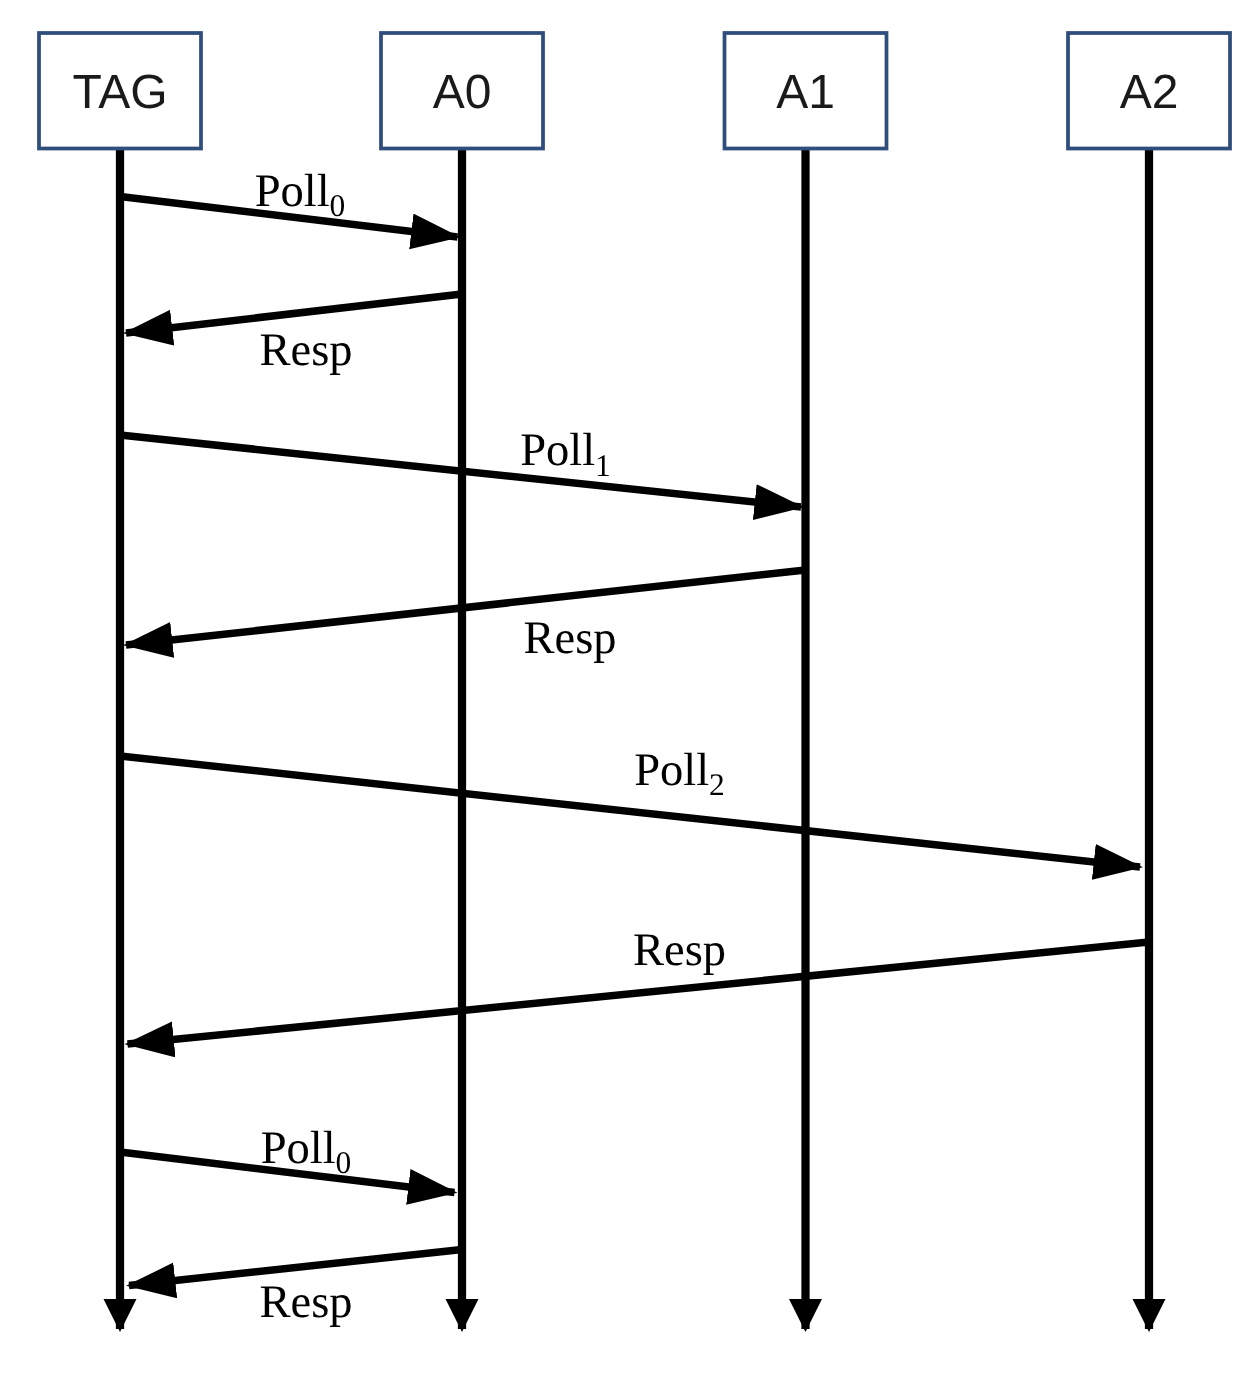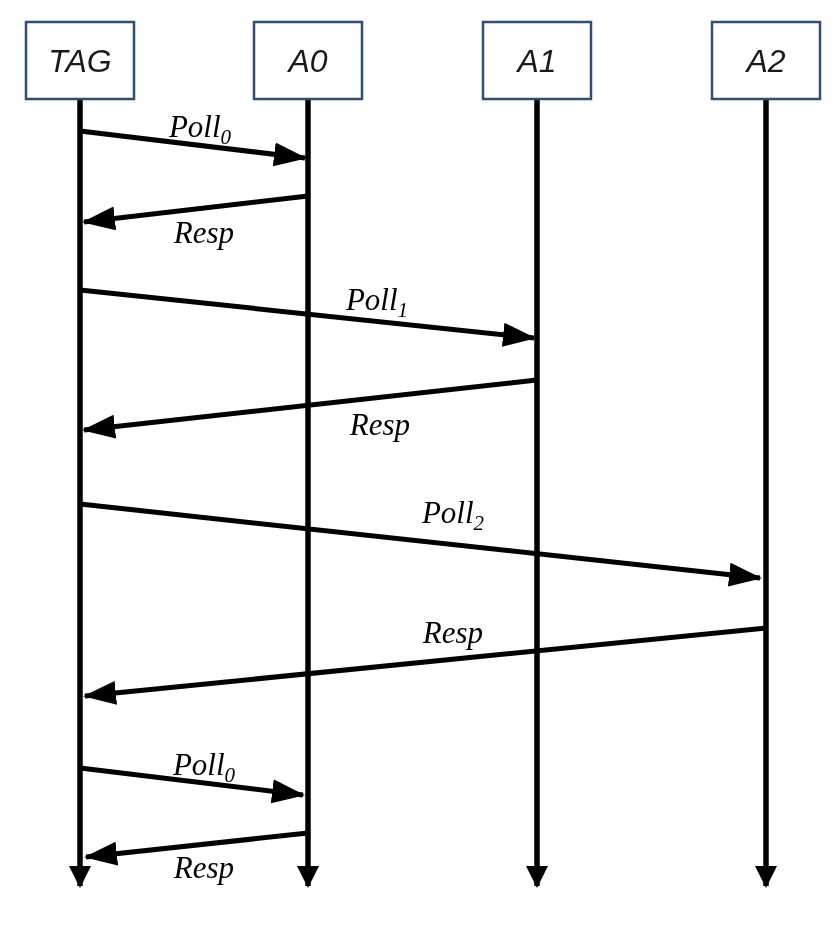--- a/index.html
+++ b/index.html
@@ -3,21 +3,21 @@
 <meta charset="utf-8">
 <style>
   :root{
     --line-color:#000000;
     --box-border:#2F4E7C;
     --box-fill:#FFFFFF;
     --bg:#FFFFFF;
     --text-color:#1A1A1A;
   }
   html,body{margin:0;padding:0;background:var(--bg);}
-  .canvas-wrap{width:822px;height:927px;position:relative;background:var(--bg);font-style:italic;}
+  .canvas-wrap{width:822px;height:927px;position:relative;background:var(--bg);}
   svg{display:block;}
   .actor-box{fill:var(--box-fill);stroke:var(--box-border);stroke-width:2.5;}
   .actor-label{
     font-family:"Liberation Sans","DejaVu Sans",sans-serif;
     font-size:32px;fill:var(--text-color);text-anchor:middle;
   }
   .lifeline{stroke:var(--line-color);stroke-width:5.5;}
   .msg-line{stroke:var(--line-color);stroke-width:5;}
   .msg-label{
     font-family:"Liberation Serif","DejaVu Serif",serif;

